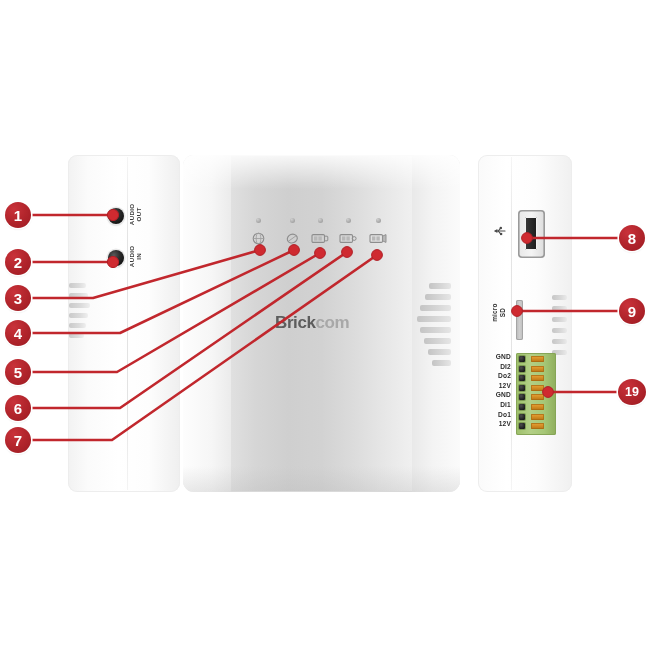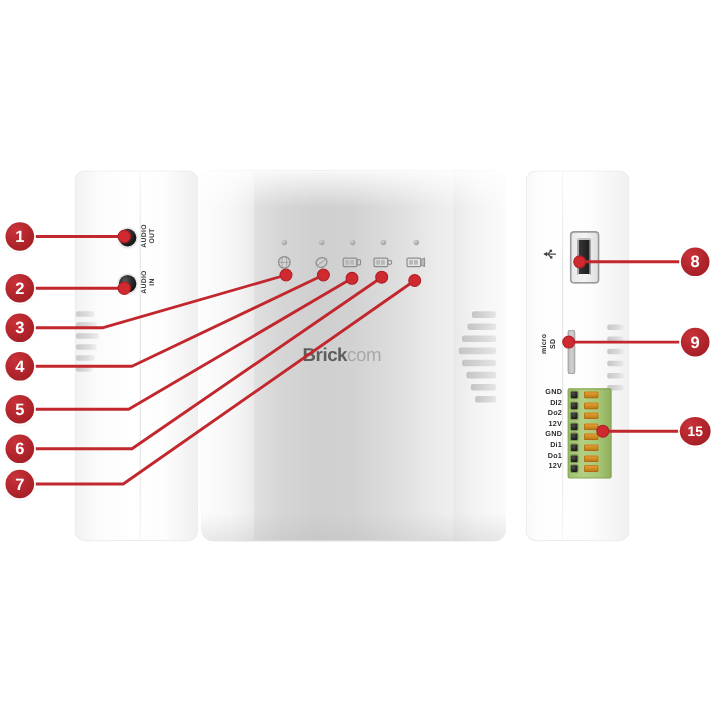--- a/index.html
+++ b/index.html
@@ -100,21 +100,21 @@
   }
   .led-icon{height:13px;display:flex;align-items:center;justify-content:center;}
   .led-icon svg{display:block;}
 
   
   #logo{
     position:absolute;left:92px;top:158px;z-index:4;
     font-size:17px;font-weight:bold;letter-spacing:-.4px;white-space:nowrap;
   }
   #logo .brick{color:#5d5d5d;}
-  #logo .com{color:#a8a8a8;font-weight:normal;margin-top:28px;}
+  #logo .com{color:#a8a8a8;font-weight:bold;margin-top:28px;}
 
   
   #mb-vents{position:absolute;right:9px;top:128px;width:38px;z-index:3;}
   .mb-vent{height:6px;margin-bottom:5px;border-radius:2px;
     background:linear-gradient(to right,#c4c4c4,#d6d6d6 55%,#e6e6e6);}
   .mb-vent.w1{width:22px;margin-left:16px;}
   .mb-vent.w2{width:26px;margin-left:12px;}
   .mb-vent.w3{width:31px;margin-left:7px;}
   .mb-vent.w4{width:34px;margin-left:4px;}
   .mb-vent.w5{width:31px;margin-left:7px;}
@@ -436,15 +436,15 @@
   <div class="callout" style="left:5px;top:202px;">1</div>
   <div class="callout" style="left:5px;top:249px;">2</div>
   <div class="callout" style="left:5px;top:285px;">3</div>
   <div class="callout" style="left:5px;top:320px;">4</div>
   <div class="callout" style="left:5px;top:359px;">5</div>
   <div class="callout" style="left:5px;top:395px;">6</div>
   <div class="callout" style="left:5px;top:427px;">7</div>
 
   <div class="callout" style="left:619px;top:225px;">8</div>
   <div class="callout" style="left:619px;top:298px;">9</div>
-  <div class="callout wide" style="left:618px;top:379px;">15</div>
+  <div class="callout wide" style="left:618px;top:379px;">19</div>
 
 </div>
 
 </body></html>

